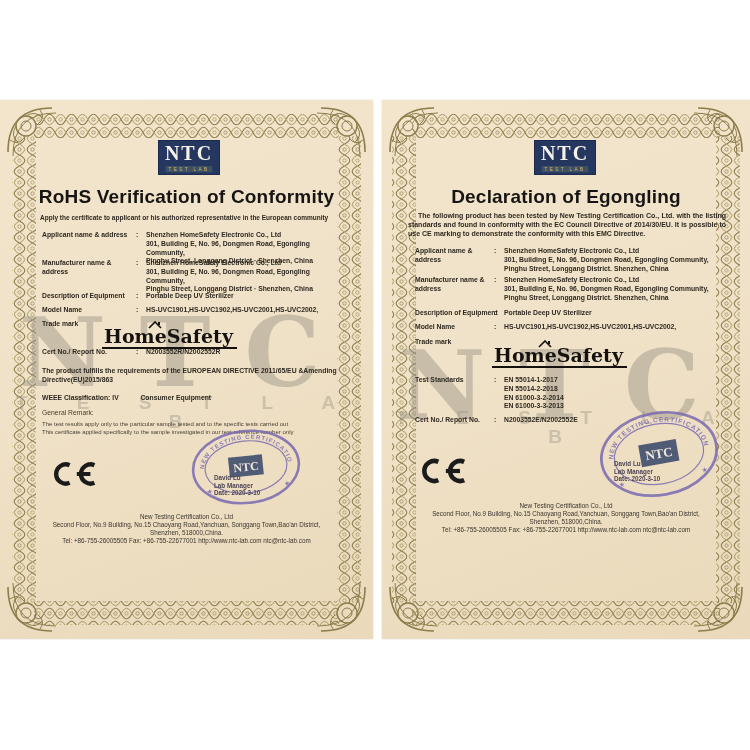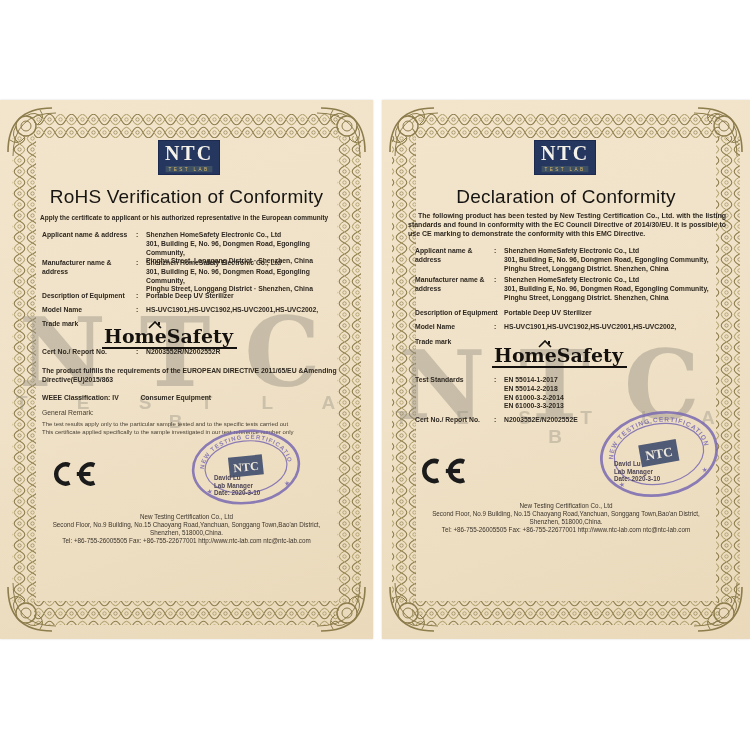--- a/index.html
+++ b/index.html
@@ -22,21 +22,21 @@
 
   
   .ntc-logo{position:absolute;top:40px;width:60px;height:33px;background:#25365f;z-index:2;
             border:1px solid #1b2a4e;text-align:center;}
   .ntc-logo .ntc-txt{display:block;color:#f5f2ea;font-family:"Liberation Serif", serif;
             font-weight:bold;font-size:20px;line-height:25px;letter-spacing:2px;}
   .ntc-logo .ntc-sub{display:block;height:8px;background:#3e5063;color:#dcb965;
             font-size:6px;letter-spacing:3px;line-height:8px;transform:scale(.78);transform-origin:center top;}
 
   .title{position:absolute;width:100%;text-align:center;z-index:2;
-         font-size:19px;font-weight:normal;color:#171513;letter-spacing:.2px;}
+         font-size:19px;font-weight:bold;color:#171513;letter-spacing:.2px;}
   .intro{position:absolute;z-index:2;font-size:6.5px;font-weight:bold;color:#2e2820;line-height:9px;}
 
   .fl{position:absolute;z-index:2;width:95px;font-size:6.8px;font-weight:bold;color:#2e2820;
       line-height:8.8px;white-space:pre-line;}
   .fv{position:absolute;z-index:2;font-size:6.8px;font-weight:bold;color:#2e2820;
       line-height:8.8px;white-space:pre-line;}
   .fv::before{content:":";position:absolute;left:-10px;top:0;color:#2e2820;}
 
   .para{position:absolute;z-index:2;font-size:6.8px;font-weight:bold;color:#2e2820;line-height:9px;}
   .small-note{position:absolute;z-index:2;font-size:6px;font-weight:normal;color:#4a4336;line-height:7.5px;white-space:pre-line;}
@@ -229,21 +229,21 @@
     </div>
     <div class="wm" style="top:308px;">
       <div class="wm-sub">T E S T      L A B</div>
     </div>
 
     <div class="ntc-logo" style="left:152px;">
       <span class="ntc-txt">NTC</span>
       <span class="ntc-sub">TEST LAB</span>
     </div>
 
-    <div class="title" style="top:86px;">Declaration of Conformity</div>
+    <div class="title" style="top:86px;">Declaration of Egongling</div>
     <div class="intro" style="top:111px;left:26px;width:318px;text-align:justify;text-indent:10px;font-size:7px;">The following product has been tested by New Testing Certification Co., Ltd. with the listing standards and found in conformity with the EC Council Directive of 2014/30/EU. It is possible to use CE marking to demonstrate the conformity with this EMC Directive.</div>
 
     <div class="fl" style="top:147px;left:33px;">Applicant name &amp;
 address</div>
     <div class="fv" style="top:147px;left:122px;width:218px;">Shenzhen HomeSafety Electronic Co., Ltd
 301, Building E, No. 96, Dongmen Road, Egongling Community,
 Pinghu Street, Longgang District.  Shenzhen, China</div>
 
     <div class="fl" style="top:176px;left:33px;">Manufacturer name &amp;
 address</div>

